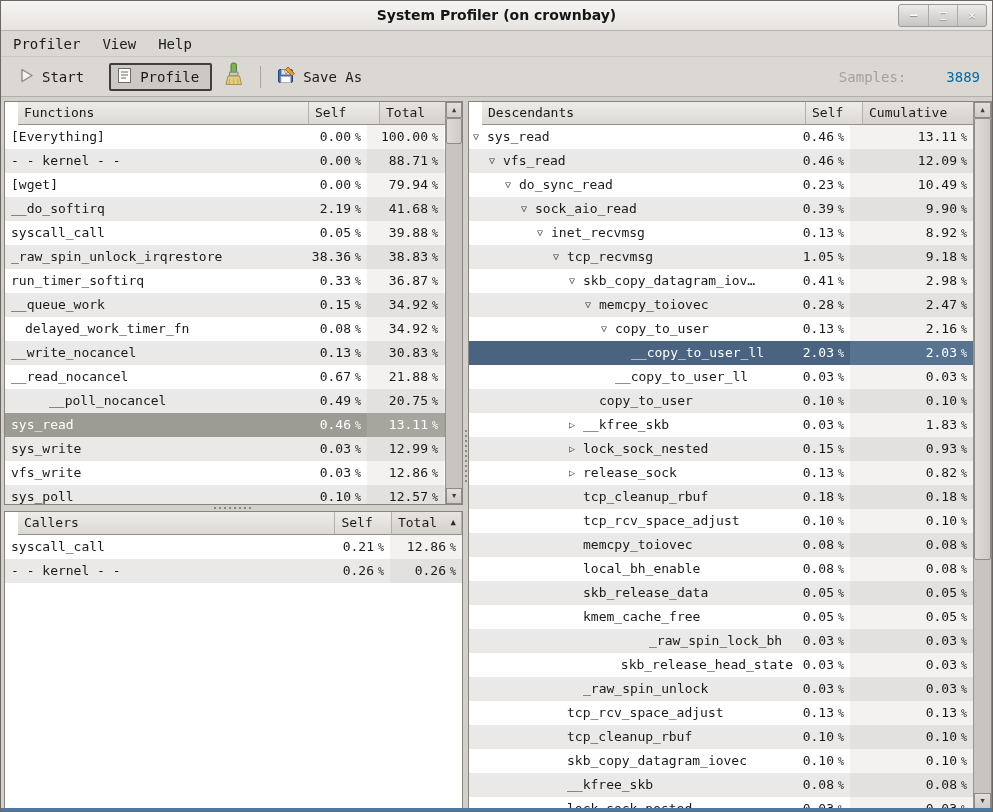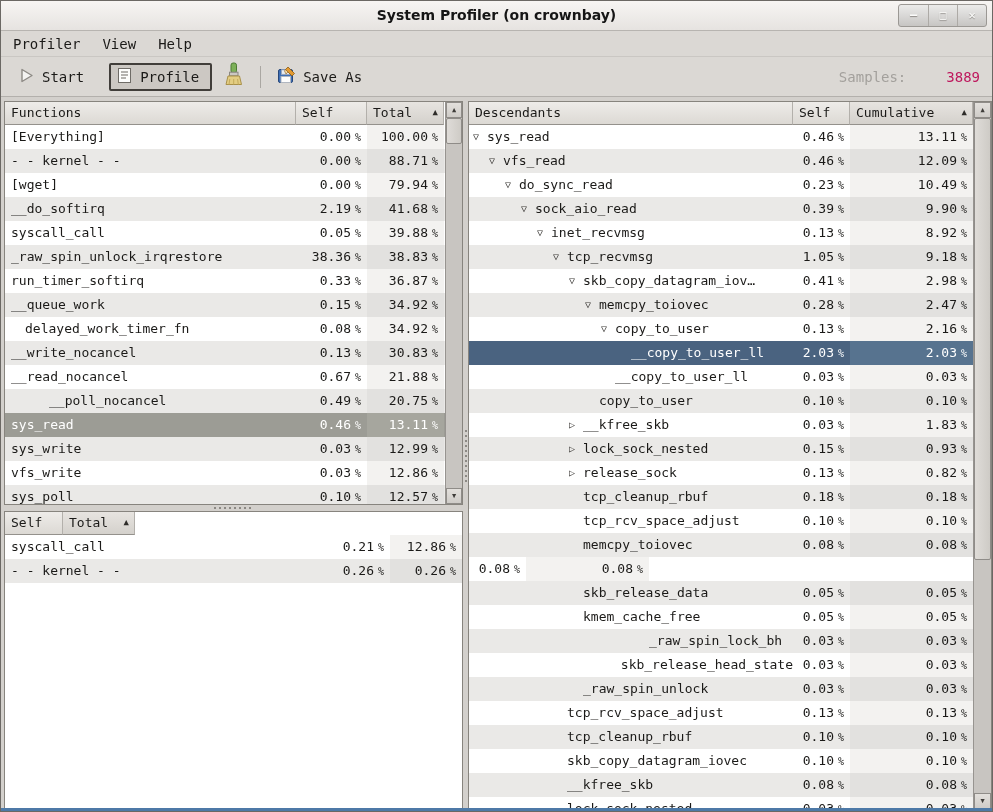--- a/index.html
+++ b/index.html
@@ -28,25 +28,25 @@
   .menu-item { cursor:default; }
 
   
   .toolbar { height:40px; display:flex; align-items:center; padding:0 8px 0 10px;
              background:#dbd8d4; border-bottom:1px solid #b3b0ac; font-size:14px; }
   .tbtn { display:flex; align-items:center; gap:7px; padding:3px 7px; border-radius:2px; }
   .tbtn.toggled { margin-left:18px; border:2px solid #413e3a; background:#ccc8c3; padding:2px 11px 2px 5px; }
   .tsep { width:1px; height:22px; background:#aaa7a2; margin:0 9px; }
   .samples { margin-left:auto; display:flex; align-items:center; gap:40px; padding-right:4px; }
   .samples-label { color:#a3a09c; }
-  .samples-value { color:#be185d; }
+  .samples-value { color:#0369a1; }
 
   
   .panel { position:absolute; background:#fff; border:1px solid #87847e; }
-  .thead { display:flex; height:30px; }
+  .thead { display:flex; height:30px;margin-left:13px; }
   .th { height:23px; line-height:21px; padding-left:6px; white-space:nowrap; overflow:hidden;
         background:linear-gradient(#eeece9,#dcd9d4); border-right:1px solid #b3b0ab;
         border-bottom:1px solid #94918c; }
   .th.sorted { background:linear-gradient(#e7e4e0,#d4d1cc); }
   .sort-arrow { float:right; margin-right:5px; font-size:9px; color:#2e2c29; }
   .tbody { position:absolute; top:23px; left:0; bottom:0; overflow:hidden; }
 
   .trow { display:flex; height:24px; line-height:24px; white-space:nowrap; }
   .trow:nth-child(even) { background:#eae9e7; }
   .trow:nth-child(odd)  .sorted { background:#f3f2f0; }
@@ -267,20 +267,21 @@
       <div class="sb-btn down">▼</div>
     </div>
   </div>
 
   <div class="hsplit">
       <div class="dots"></div>
     </div>
 
   <div class="panel" id="callers-panel">
     <div class="thead">
+      <div class="th" style="width:327px">Callers</div>
       <div class="th" style="width:58px">Self</div>
       <div class="th sorted" style="width:72px">
         <span class="sort-arrow">▲</span>
         <span>Total</span>
       </div>
     </div>
     <div class="tbody" id="callers-body">
         <div class="trow">
           <div class="cell name" style="width: 327px;">syscall_call</div>
           <div class="cell num" style="width: 58px;"><span>0.21</span><span class="pct">%</span></div>
@@ -464,20 +465,25 @@
         <div class="trow">
           <div class="cell tname" style="width: 324px;">
             <span class="indent" style="width: 96px;"></span>
             <span class="expander"></span>
             <span>memcpy_toiovec</span>
           </div>
           <div class="cell num" style="width: 57px;"><span>0.08</span><span class="pct">%</span></div>
           <div class="cell num sorted" style="width: 123px;"><span>0.08</span><span class="pct">%</span></div>
         </div>
         <div class="trow">
+          <div class="cell tname" style="width: 324px;">
+            <span class="indent" style="width: 96px;"></span>
+            <span class="expander"></span>
+            <span>local_bh_enable</span>
+          </div>
           <div class="cell num" style="width: 57px;"><span>0.08</span><span class="pct">%</span></div>
           <div class="cell num sorted" style="width: 123px;"><span>0.08</span><span class="pct">%</span></div>
         </div>
         <div class="trow">
           <div class="cell tname" style="width: 324px;">
             <span class="indent" style="width: 96px;"></span>
             <span class="expander"></span>
             <span>skb_release_data</span>
           </div>
           <div class="cell num" style="width: 57px;"><span>0.05</span><span class="pct">%</span></div>

